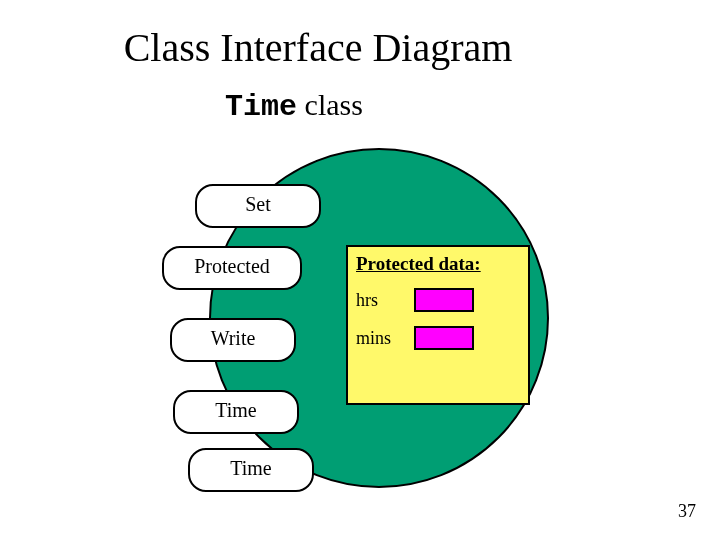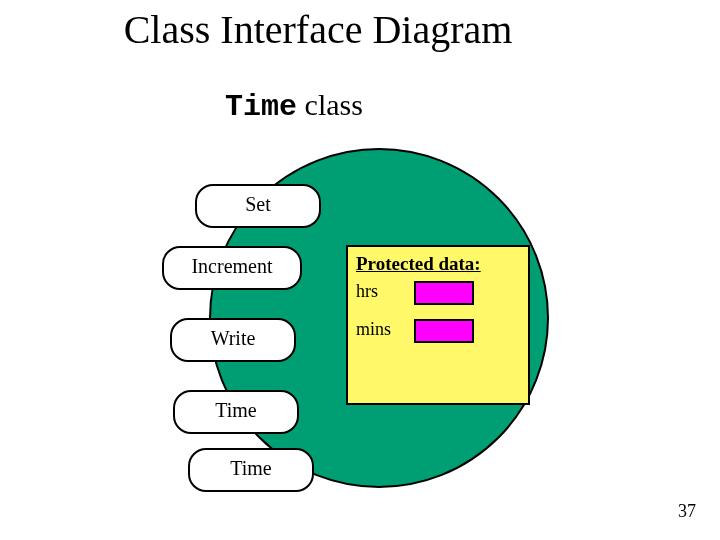--- a/index.html
+++ b/index.html
@@ -8,21 +8,21 @@
     width: 720px;
     height: 540px;
     background: #ffffff;
     font-family: "Times New Roman", Times, serif;
     color: #000;
     position: relative;
     overflow: hidden;
   }
   .title {
     position: absolute;
-    top: 6px;
+    top: 24px;
     left: 0;
     width: 636px;
     text-align: center;
     font-size: 40px;
     font-weight: 400;
   }
   .subtitle {
     position: absolute;
     top: 88px;
     left: 0;
@@ -75,21 +75,21 @@
   }
   .databox .header {
     font-size: 19px;
     font-weight: bold;
     text-decoration: underline;
     margin-bottom: 6px;
     white-space: nowrap;
   }
   .row {
     display: flex;
-    align-items: flex-start;
+    align-items: center;
     height: 38px;
   }
   .row .label {
     font-size: 18px;
     width: 58px;
   }
   .row .slot {
     width: 60px;
     height: 24px;
     background: #ff00ff; 
@@ -108,21 +108,21 @@
 
 <div class="title">Class Interface Diagram</div>
 
 <div class="subtitle">
   <span class="mono">Time</span><span> class</span>
 </div>
 
 <div class="circle"></div>
 
 <div class="method m-set">Set</div>
-<div class="method m-increment">Increment</div>
+<div class="method m-increment">Protected</div>
 <div class="method m-write">Write</div>
 <div class="method m-time1">Time</div>
 <div class="method m-time2">Time</div>
 
 <div class="databox">
   <div class="header">Protected data:</div>
   <div class="row">
     <div class="label">hrs</div>
     <div class="slot"></div>
   </div>

